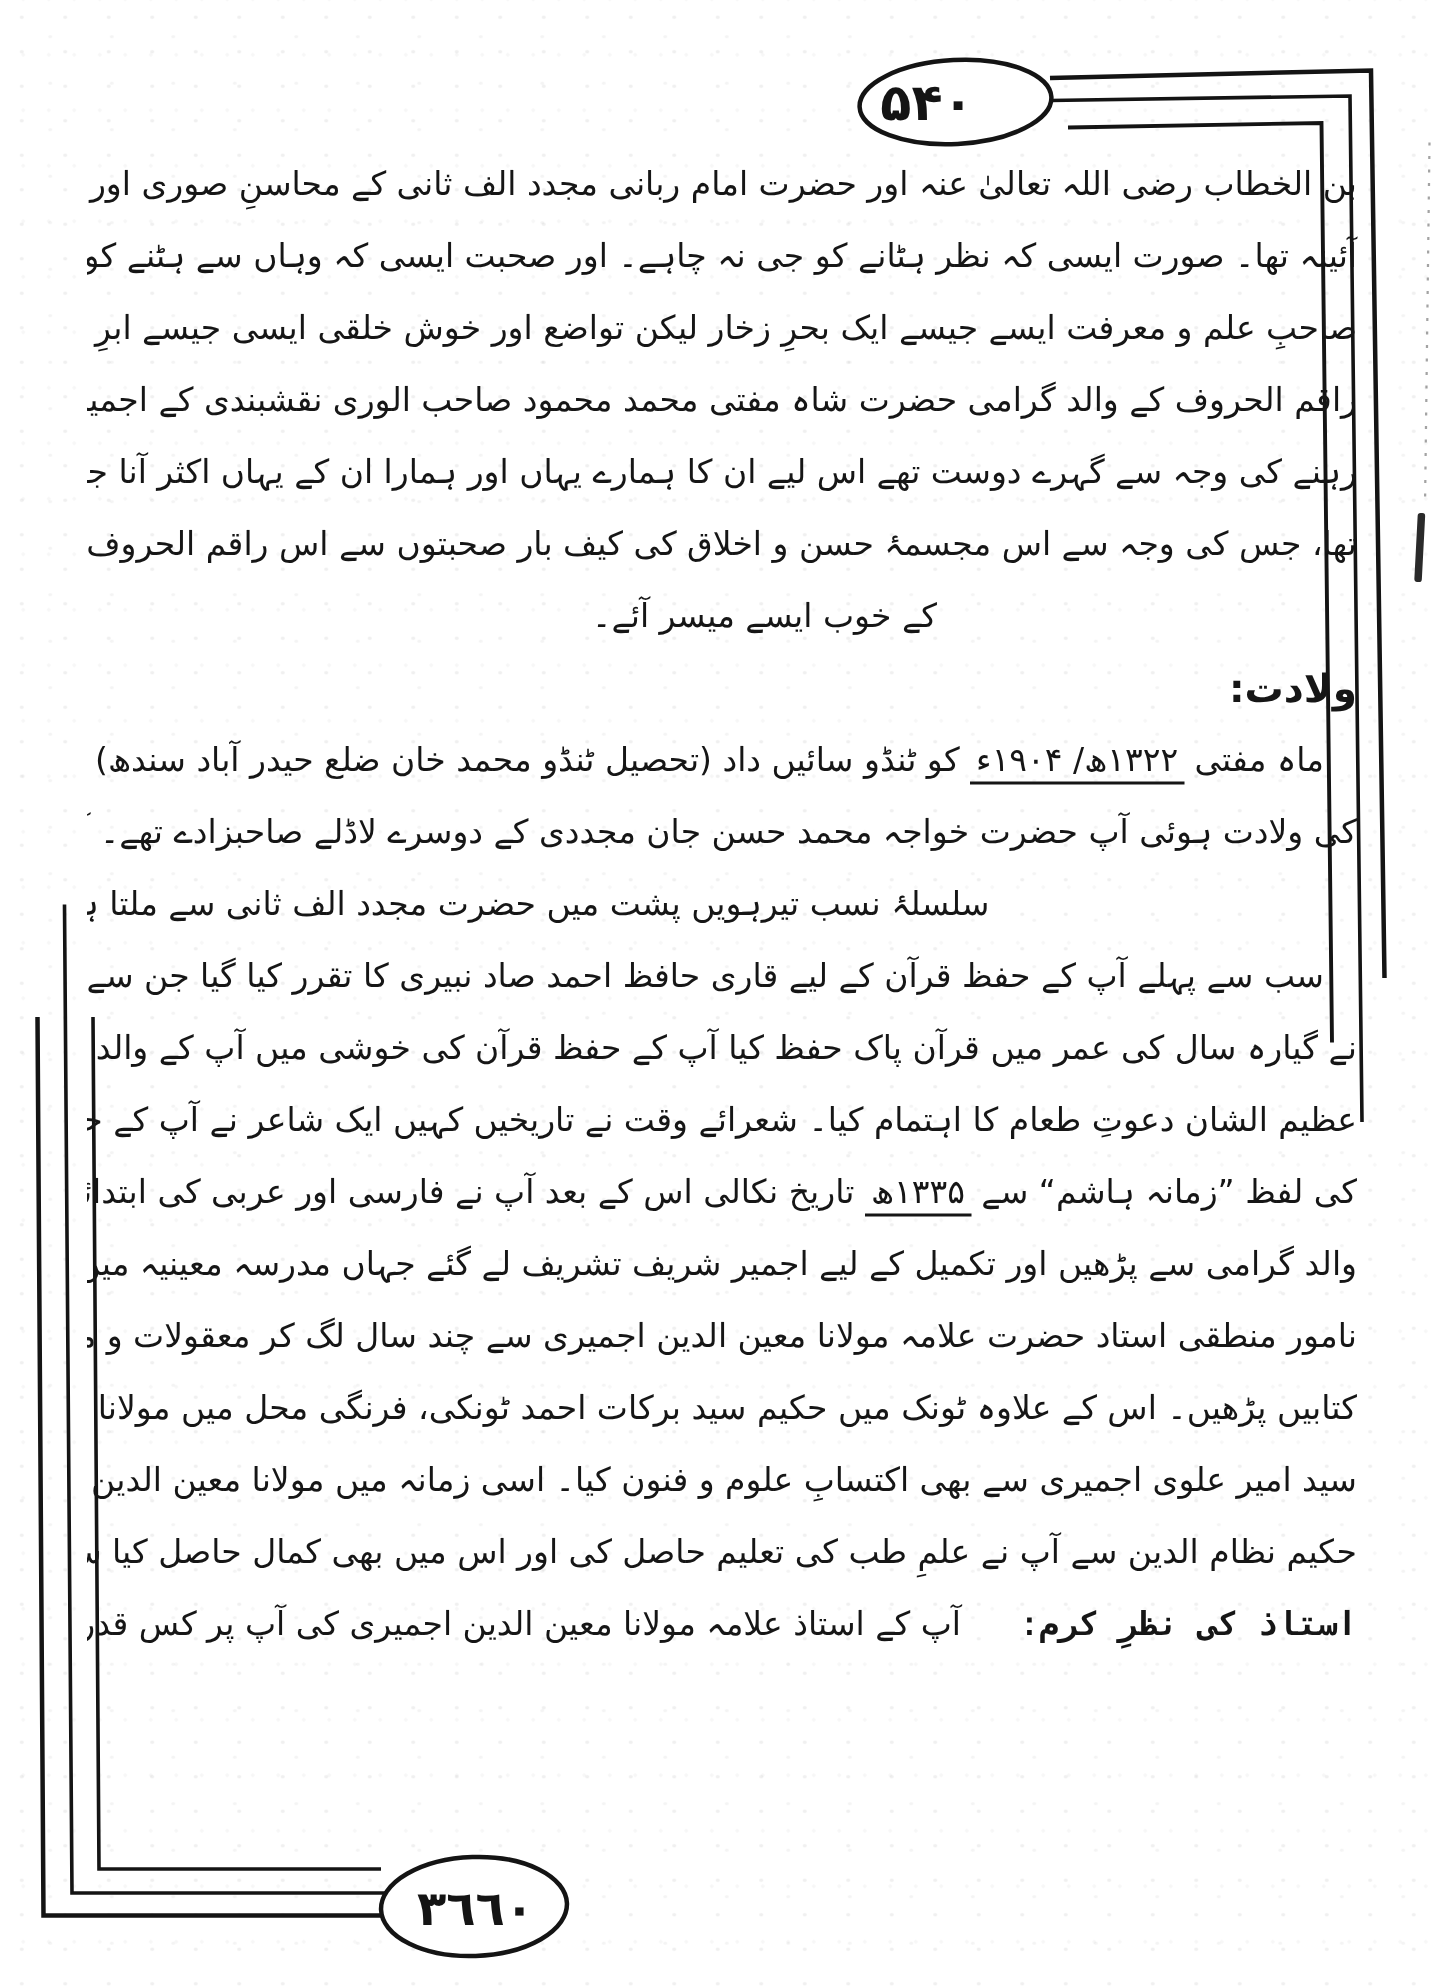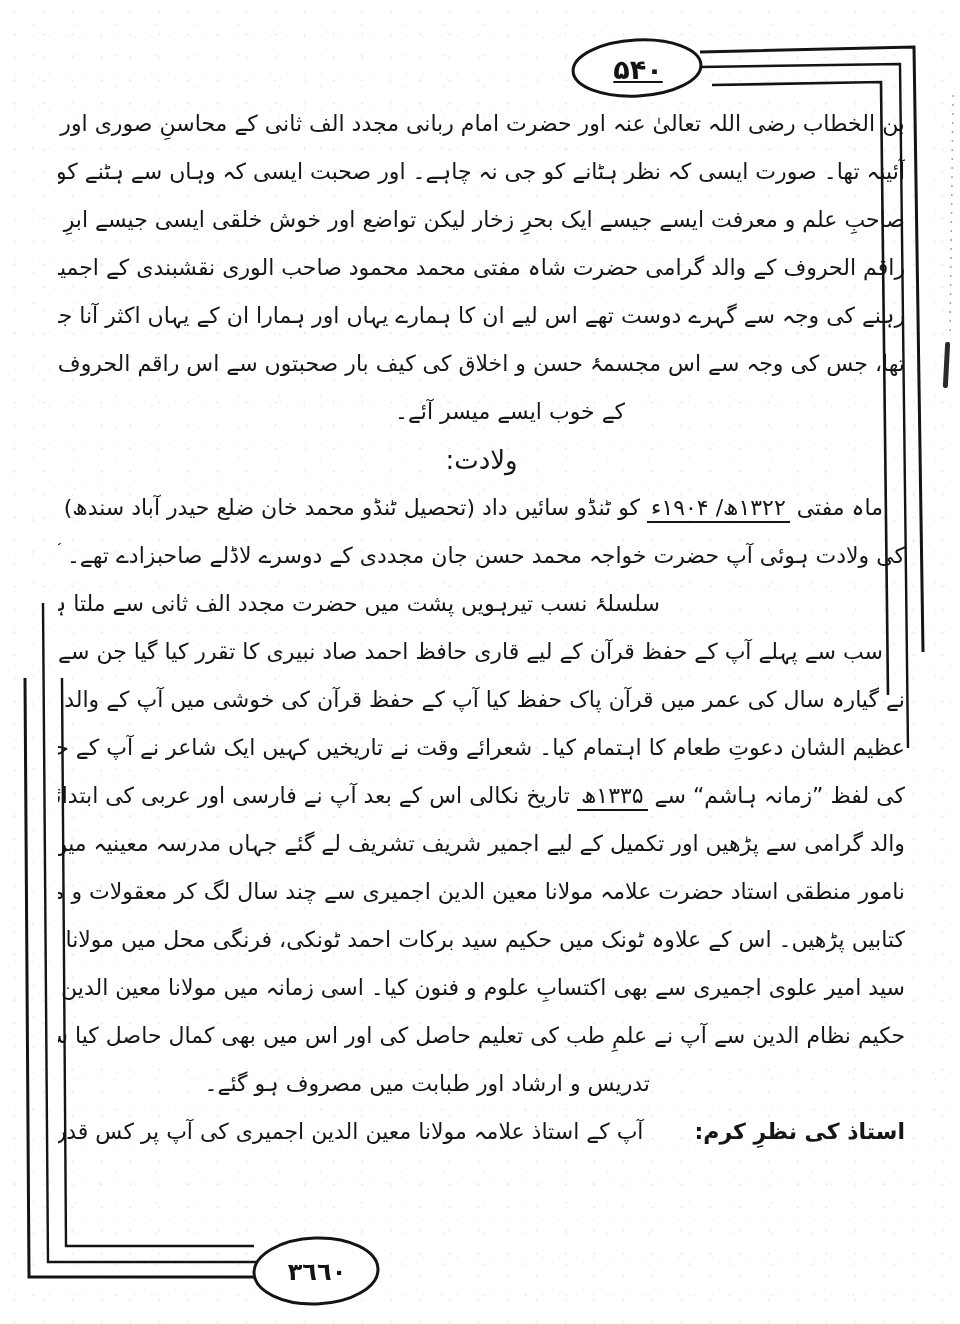--- a/index.html
+++ b/index.html
@@ -18,48 +18,49 @@
     font-family:"DejaVu Sans", sans-serif;
     color:#161616;
   }
   .border-svg{position:absolute;inset:0;z-index:1;}
   .page-number{
     position:absolute;z-index:2;
     display:flex;align-items:center;justify-content:center;
     font-weight:bold;color:#141414;
     letter-spacing:2px;
   }
-  .page-number.top{left:575px;top:42px;width:126px;height:54px;font-size:27px;text-decoration:underline;}
-  .page-number.bottom{left:256px;top:1242px;width:122px;height:60px;font-size:24px;}
+  .page-number.top{left:555px;top:42px;width:126px;height:54px;font-size:34px;}
+  .page-number.bottom{left:256px;top:1242px;width:122px;height:60px;font-size:32px;}
   .text-col{
     position:absolute;z-index:2;
     top:100px;right:55px;left:58px;
     direction:rtl;
     overflow:hidden;
   }
   .tline{
     height:48px;line-height:48px;
     font-size:22px;
     white-space:nowrap;
     text-align:right;
   }
   .heading{
-    font-weight:normal;font-size:26px;text-align:center;
+    font-weight:bold;font-size:26px;
   }
   .indent-22{padding-right:22px;}
   .indent-245{padding-right:245px;}
   .indent-255{padding-right:255px;}
   .indent-280{padding-right:280px;}
   .date-underlined{
     border-bottom:2px solid #161616;
     padding:0 4px 1px 4px;
   }
   .inline-head{
     font-weight:bold;
-    margin-left:44px;
+    margin-left:32px;
+    font-family:Liberation Mono, monospace;
   }
   .scan-dash{
     position:absolute;z-index:1;
     left:944px;top:342px;width:5px;height:46px;
     background:#2a2a2a;transform:rotate(3deg);border-radius:2px;
   }
 </style>
 </head>
 <body>
 
@@ -114,21 +115,20 @@
     <div class="tline">
       <span>کی لفظ ”زمانہ ہاشم“ سے</span>
       <span class="date-underlined">۱۳۳۵ھ</span>
       <span>تاریخ نکالی اس کے بعد آپ نے فارسی اور عربی کی ابتدائی کتب اپنے</span>
     </div>
     <div class="tline">والد گرامی سے پڑھیں اور تکمیل کے لیے اجمیر شریف تشریف لے گئے جہاں مدرسہ معینیہ میں وقت کے</div>
     <div class="tline">نامور منطقی استاد حضرت علامہ مولانا معین الدین اجمیری سے چند سال لگ کر معقولات و منقولات کی منتہی</div>
     <div class="tline">کتابیں پڑھیں۔ اس کے علاوہ ٹونک میں حکیم سید برکات احمد ٹونکی، فرنگی محل میں مولانا عبدالباری فرنگی محلی،</div>
     <div class="tline">سید امیر علوی اجمیری سے بھی اکتسابِ علوم و فنون کیا۔ اسی زمانہ میں مولانا معین الدین اجمیری کے بھائی</div>
     <div class="tline">حکیم نظام الدین سے آپ نے علمِ طب کی تعلیم حاصل کی اور اس میں بھی کمال حاصل کیا سندھ واپس آ کر</div>
-    <div class="tline indent-255">تدریس و ارشاد اور طبابت میں مصروف ہو گئے۔</div>
 
     <div class="tline">
       <span class="inline-head">استاذ کی نظرِ کرم:</span>
       <span>آپ کے استاذ علامہ مولانا معین الدین اجمیری کی آپ پر کس قدر نظرِ کرم تھی اس کا</span>
     </div>
 
   </div>
 </div>
 
 </body></html>

